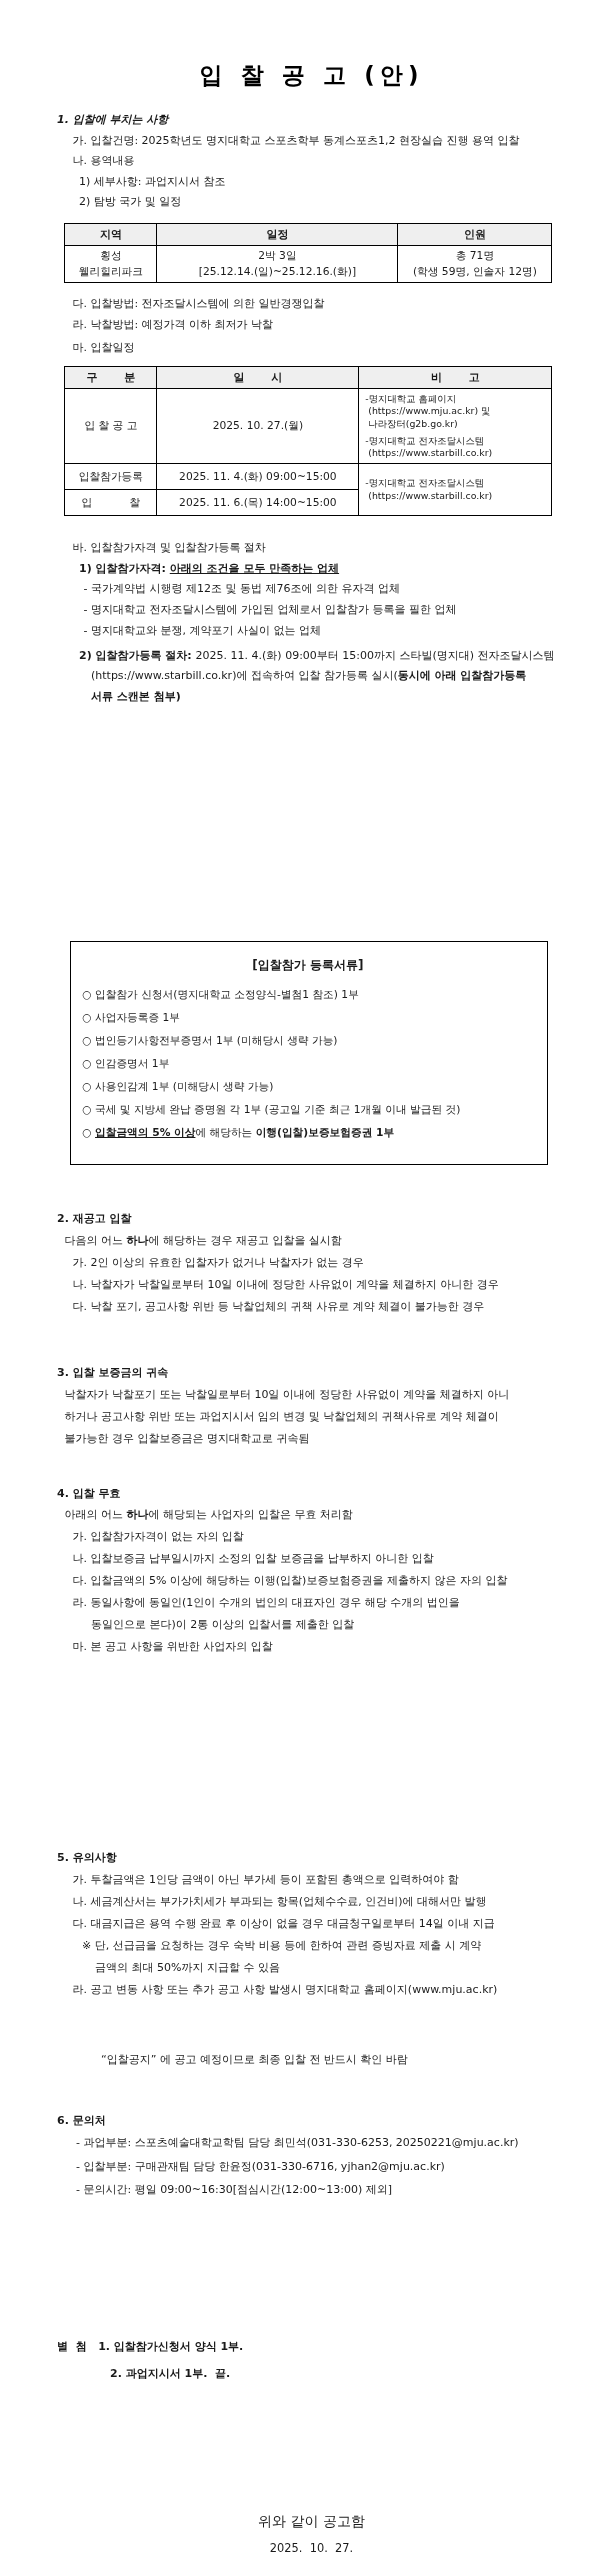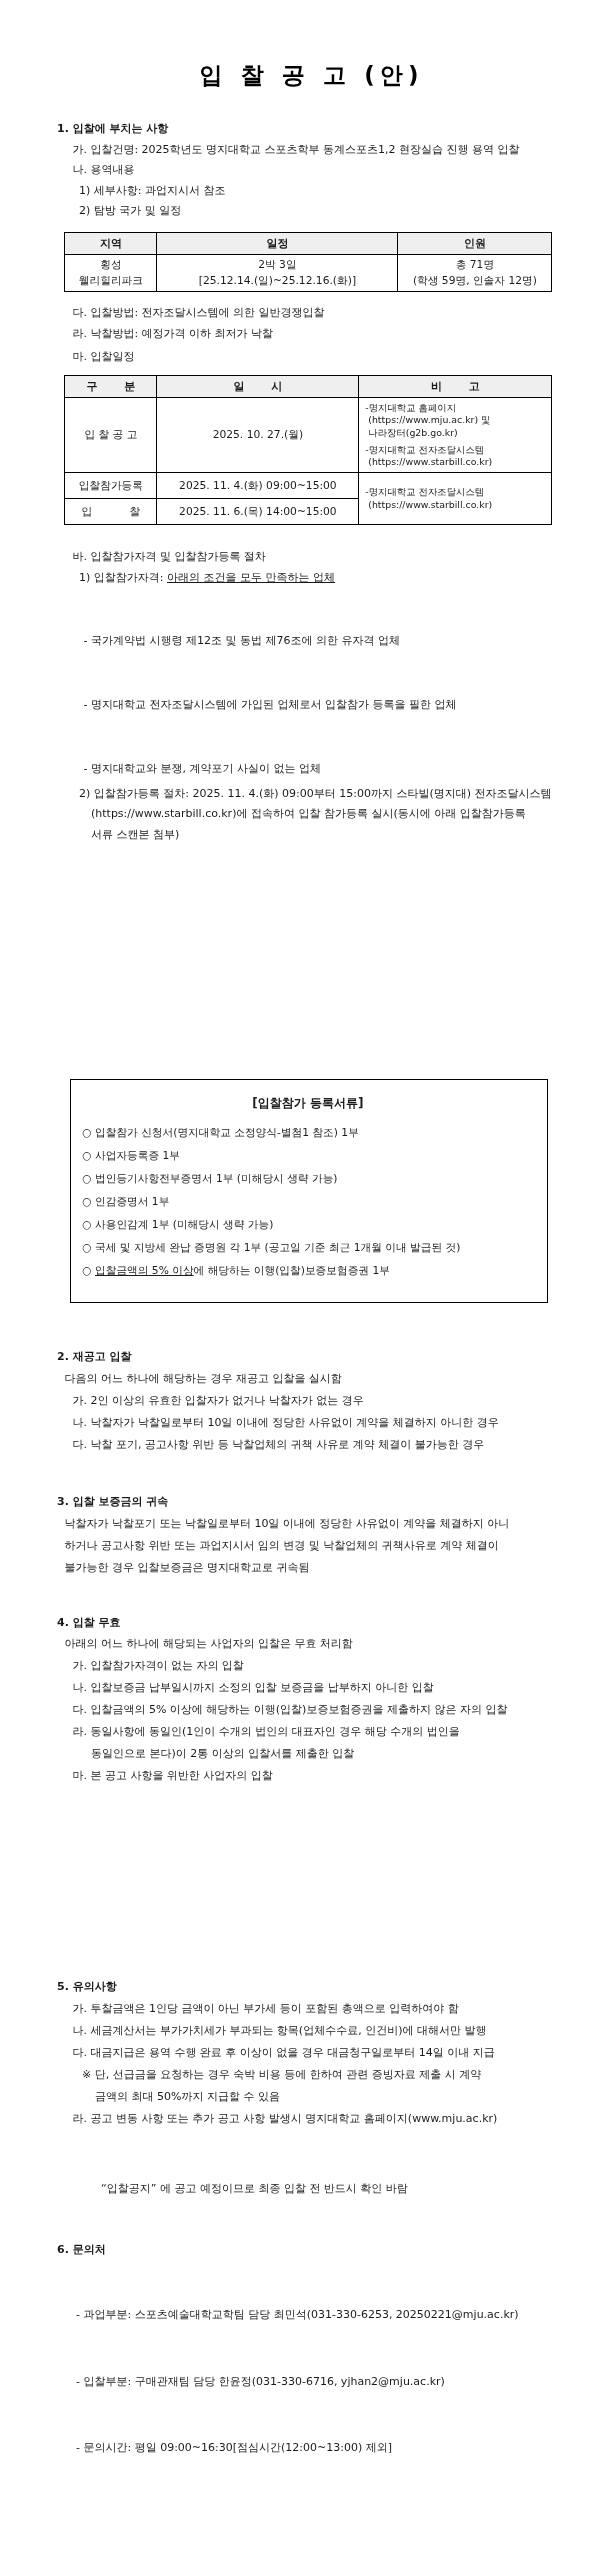--- a/index.html
+++ b/index.html
@@ -20,28 +20,28 @@
     font-size: 23px;
     font-weight: bold;
     letter-spacing: 5.1px;
     color: #000;
   }
 
   .line { line-height: 20.6px; white-space: nowrap; }
   .h1 { font-weight: bold; line-height: 20.6px; white-space: nowrap; }
   .lv1 { padding-left: 15.4px; }
   .lv2 { padding-left: 22px; }
-  .dash { padding-left: 26.5px; margin-top: 43px; }
+  .dash { padding-left: 26.5px; }
   .hang { padding-left: 34px; }
   .hang2 { padding-left: 44px; margin-top: 48px; }
   .pre { white-space: pre-wrap; }
-  .b { font-weight: normal; }
+  .b { font-weight: bold; }
   .u { text-decoration: underline; }
 
-  .sec1-heading { margin-top: 28px; }
+  .sec1-heading { margin-top: 19px; font-style: italic; }
 
   table.tbl {
     border-collapse: collapse;
     border: 1.5px solid #000;
     margin-left: 7.4px;
     table-layout: fixed;
   }
   table.tbl th, table.tbl td { border: 0.7px solid #000; }
   table.tbl th {
     background: #efefef;
@@ -68,21 +68,21 @@
     width: 478px;
     border: 0.7px solid #000;
     padding: 14.7px 13.2px 20.6px 11.8px;
   }
   .docbox-title { text-align: center; font-weight: bold; font-size: 12px; margin-bottom: 8.8px; }
   .docbox .line { line-height: 23px; font-size: 10.7px; }
 
   .s2 { margin-top: 44px; }
   .s2 .line, .s3 .line, .s4 .line, .s5 .line, .s6 .line { line-height: 22px; }
   .intro { padding-left: 7.4px; }
-  .s3 { margin-top: 36px; }
+  .s3 { margin-top: 45px; }
   .s4 { margin-top: 34px; }
   .s5 { margin-top: 190px; }
   .note { padding-left: 25px; }
   .note-cont { padding-left: 38px; }
   .s6 { margin-top: 40px; }
   .s6 .line { line-height: 23.5px; }
   .s6 .dash { padding-left: 19px; }
 
   .attachments { margin-top: 131px; }
   .attachments .line { line-height: 27px; font-weight: bold; }

